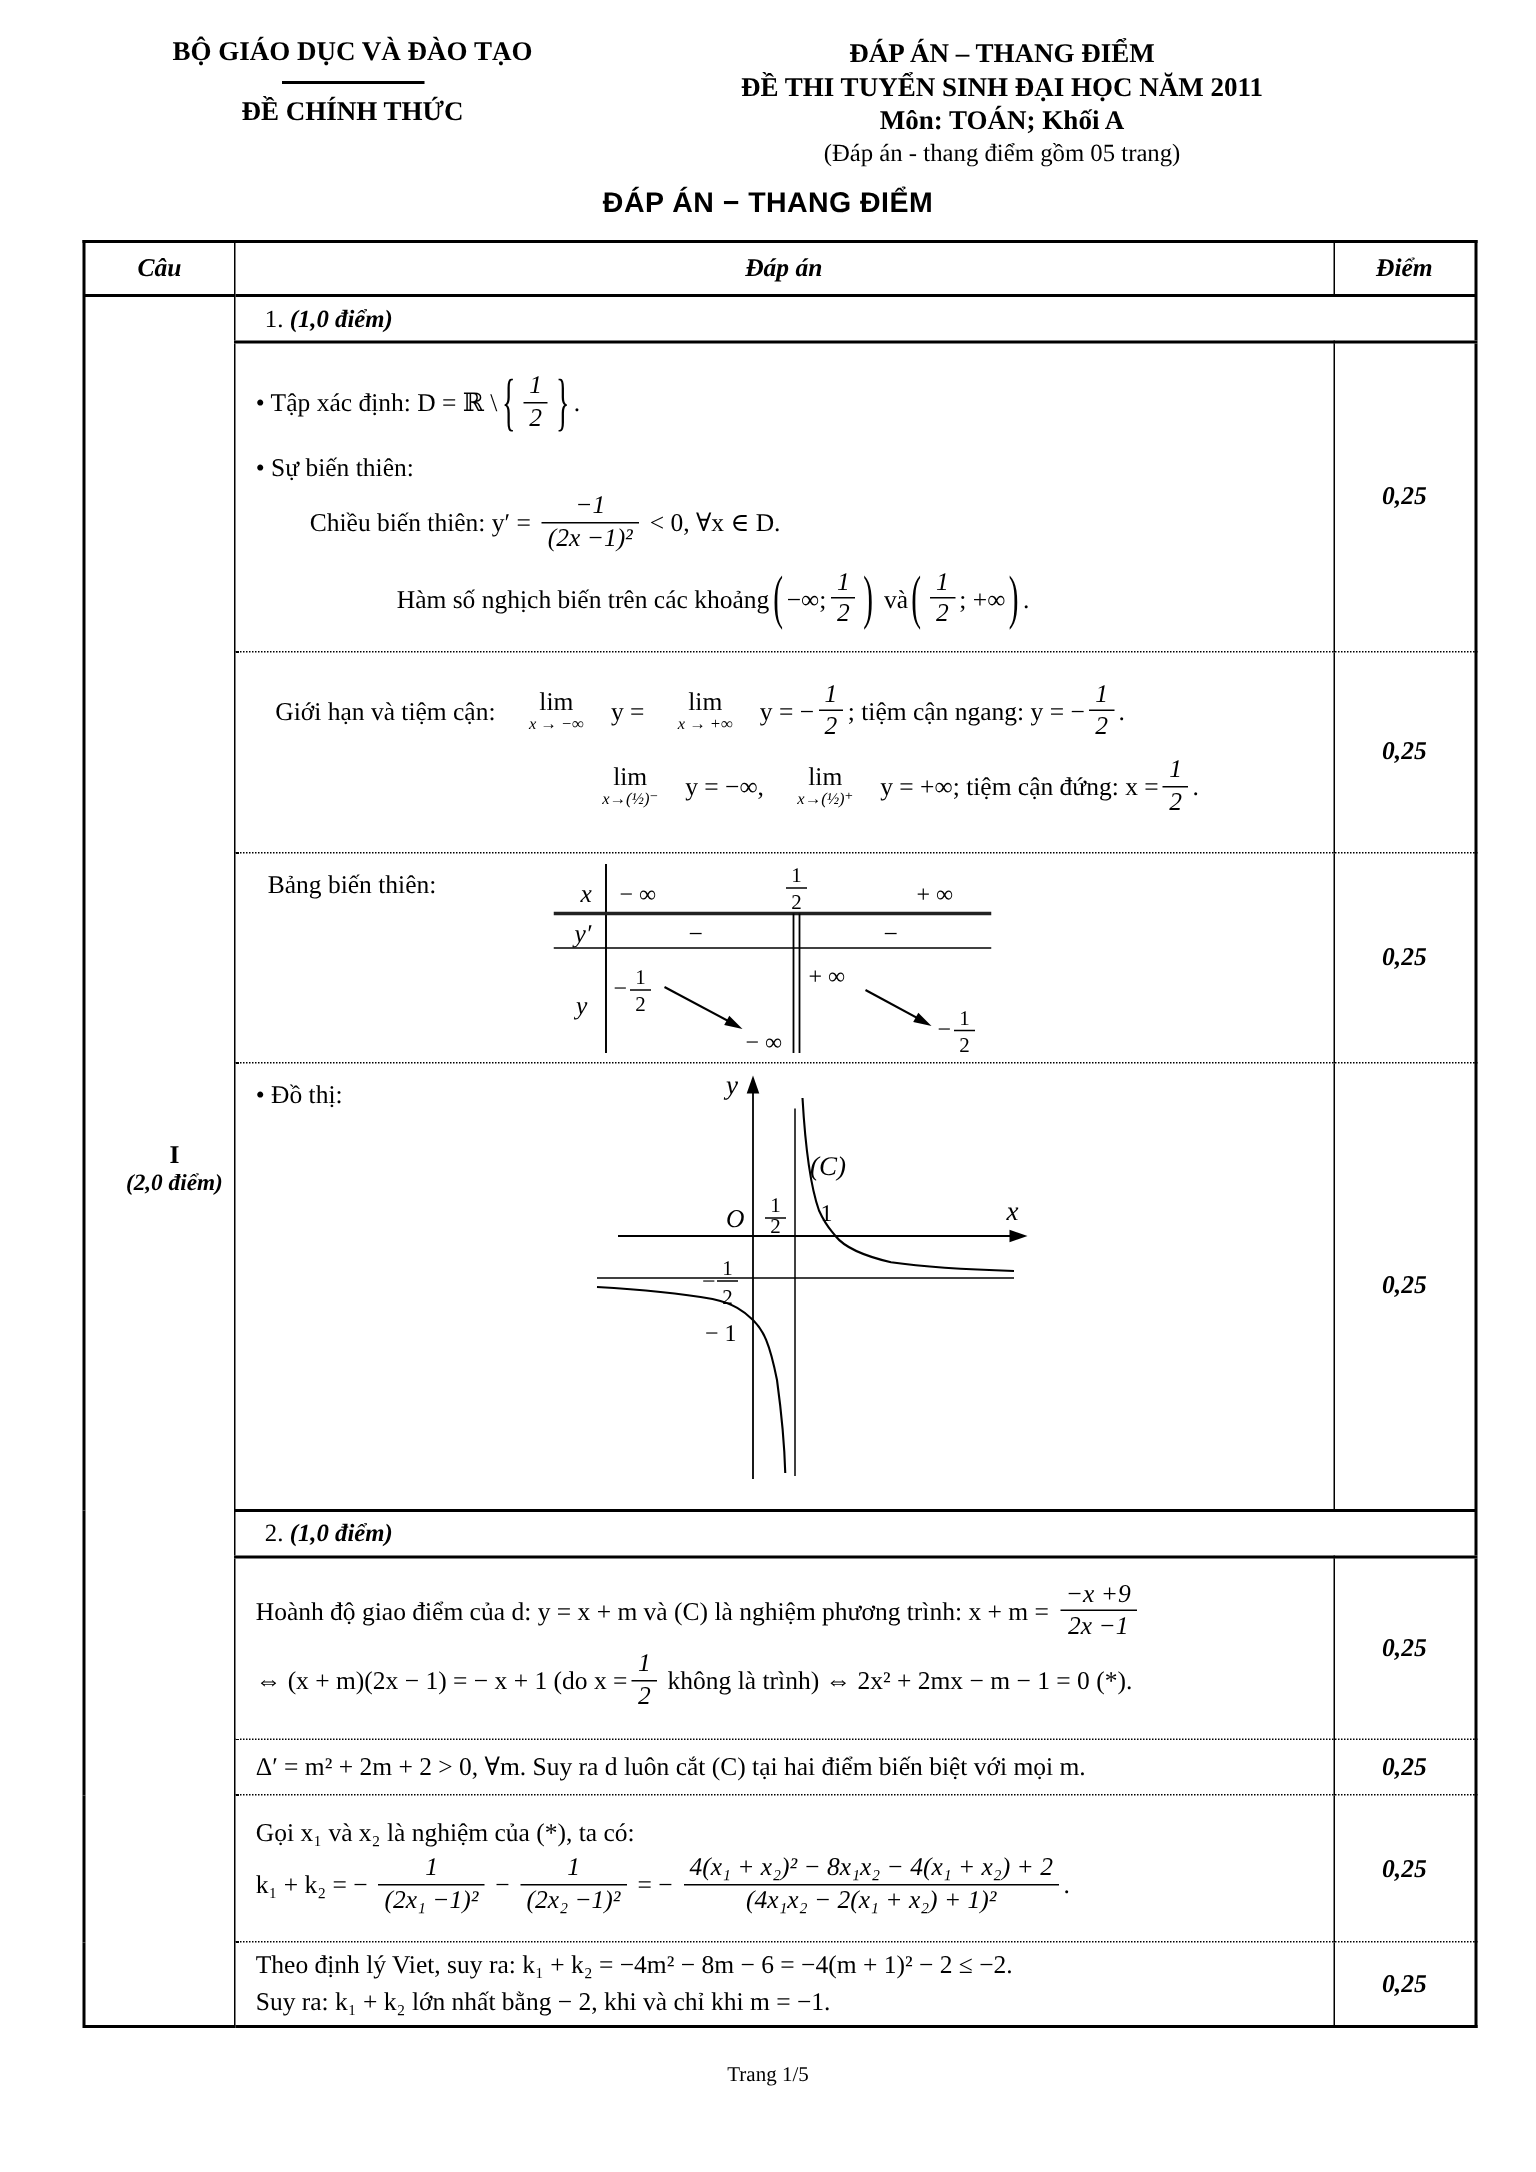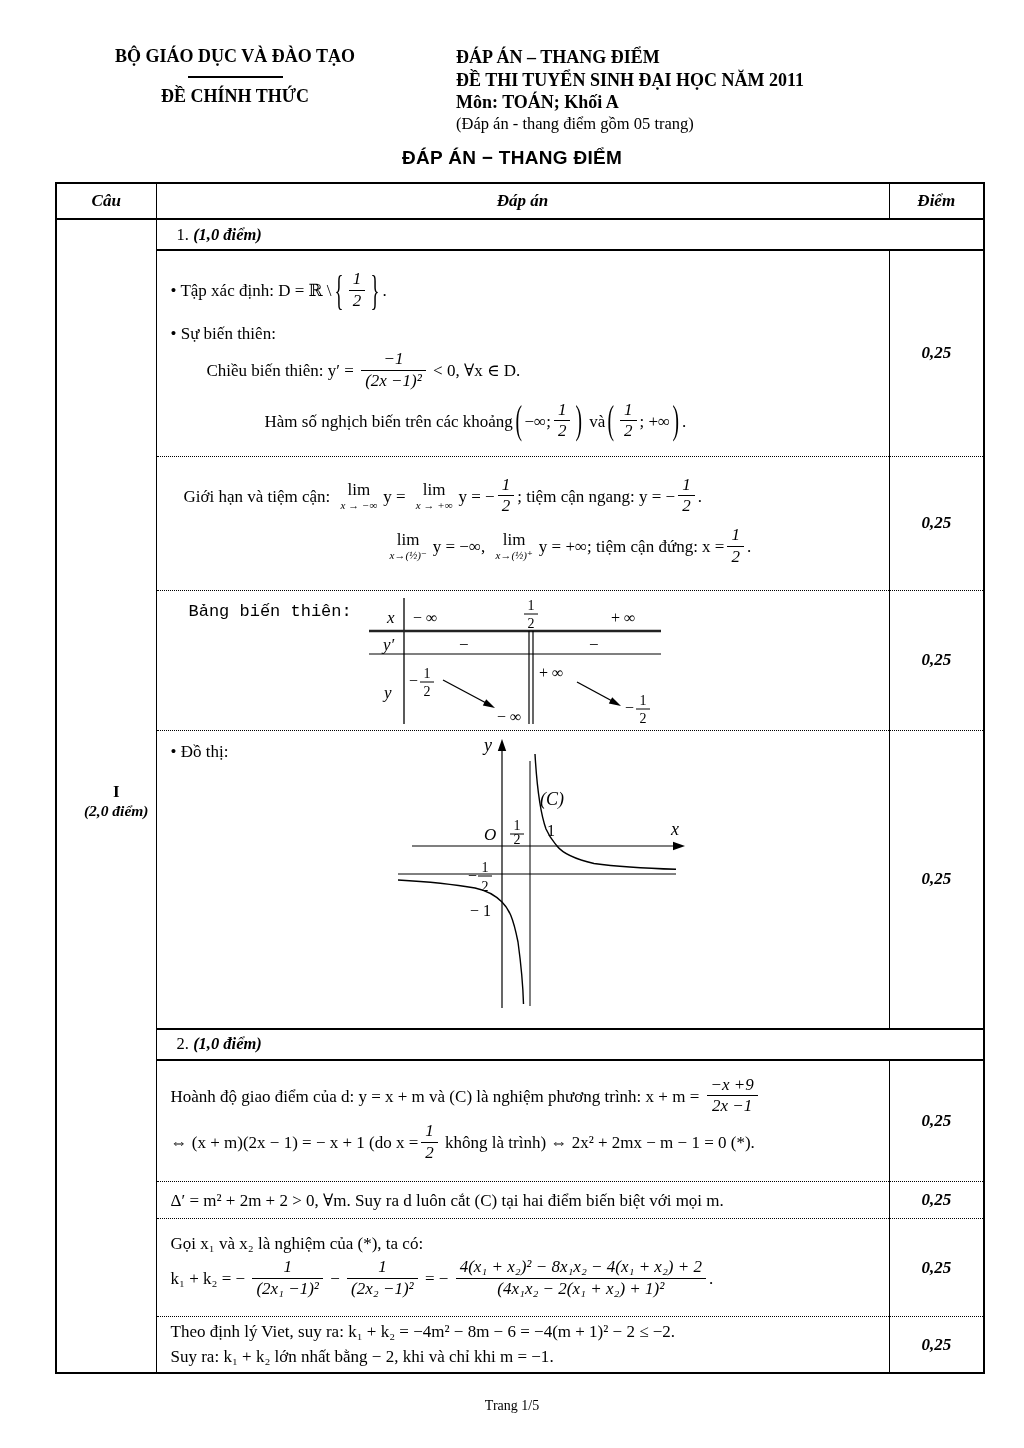--- a/index.html
+++ b/index.html
@@ -5,26 +5,26 @@
   * { box-sizing: border-box; margin: 0; padding: 0; }
   html,body { background:#fff; }
   body {
     width: 1024px; height: 1448px;
     font-family: "Liberation Serif", "DejaVu Serif", "DejaVu Sans", serif;
     color: #000; position: relative; overflow: hidden;
   }
   .page { position: relative; width: 1024px; height: 1448px; }
 
   
-  .hdr { display: flex; padding-top: 46px; gap: 28px; }
+  .hdr { display: flex; padding-top: 24px; }
   .hdr-left { width: 350px; margin-left: 60px; text-align: center; }
   .hdr-left .org { font-weight: bold; font-size: 18px; white-space: nowrap; }
   .hdr-rule { width: 95px; border-top: 2.5px solid #000; margin: 9px auto 8px; }
   .hdr-left .doctype { font-weight: bold; font-size: 18px; }
-  .hdr-right { width: 480px; margin-left: 18px; text-align: left; }
+  .hdr-right { width: 480px; margin-left: 18px; text-align: center; }
   .hdr-right .t { font-weight: bold; font-size: 18px; line-height: 1.25; }
   .hdr-right .note { font-size: 16.5px; line-height: 1.25; }
 
   .main-title {
     text-align: center; margin-top: 13px;
     font-family: "Liberation Sans", "DejaVu Sans", sans-serif;
     font-weight: bold; font-size: 19px; letter-spacing: .3px;
   }
 
   
@@ -49,33 +49,33 @@
   .frac { display: inline-block; vertical-align: middle; text-align: center; margin: 0 3px; line-height: 1.1; position: relative; top: -2px; }
   .frac .n { display: block; padding: 0 4px 1px; }
   .frac .d { display: block; border-top: 1.3px solid #000; padding: 1px 4px 0; }
   .frac.it { font-style: italic; }
 
   
   .tall { display: inline-block; vertical-align: middle; transform: scaleY(2.35) scaleX(1.15); font-weight: 400; margin: 0 3px; line-height: 1; position: relative; top: -2px; }
   .tallb { display: inline-block; vertical-align: middle; transform: scaleY(2.5) scaleX(1.1); font-weight: 400; margin: 0 3px; line-height: 1; position: relative; top: -2px; }
 
   
-  .lim { display: inline-block; text-align: center; vertical-align: middle; margin: 0 6px; line-height: 1; position: relative; top: -2px; }
+  .lim { display: inline-block; text-align: center; vertical-align: middle; margin: 0 18px; line-height: 1; position: relative; top: -2px; }
   .lim .w { display: block; font-size: 17px; }
   .lim .s { display: block; font-size: 11px; margin-top: 2px; font-style: italic; }
 
   .lineA1 { margin-top: 8px; }
   .lineA2 { margin-top: 12px; }
   .lineA3 { margin-left: 36px; margin-top: 8px; }
   .lineA4 { margin-left: 94px; margin-top: 10px; }
   .blockB { padding-left: 27px; }
   .lineB2 { margin-left: 200px; margin-top: 10px; }
 
   .vt-wrap { position: relative; height: 138px; }
-  .vt-label { position: absolute; left: 32px; top: 11px; font-family: Liberation Mono, monospace; }
+  .vt-label { position: absolute; left: 22px; top: 11px; }
   .vt-svg { position: absolute; left: 212px; top: 3px; }
 
   .graph-wrap { position: relative; height: 297px; }
   .graph-label { position: absolute; left: 14px; top: 11px; }
   .graph-svg { position: absolute; left: 237px; top: 3px; }
 
   .lineE2 { margin-top: 6px; }
   .lineG2 { margin-top: 6px; }
   .lineH { line-height: 1.45; }
 

